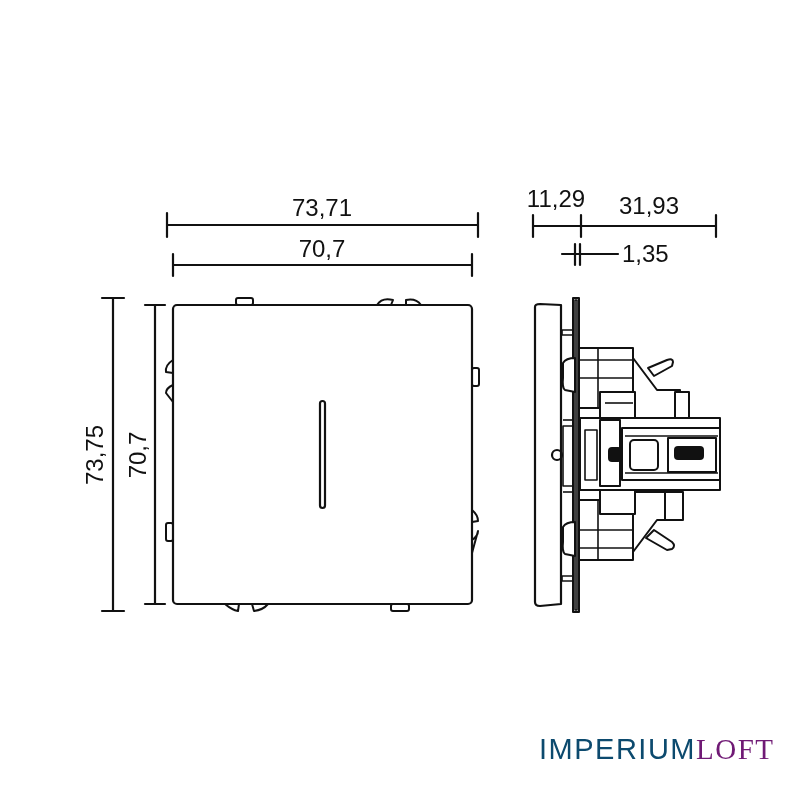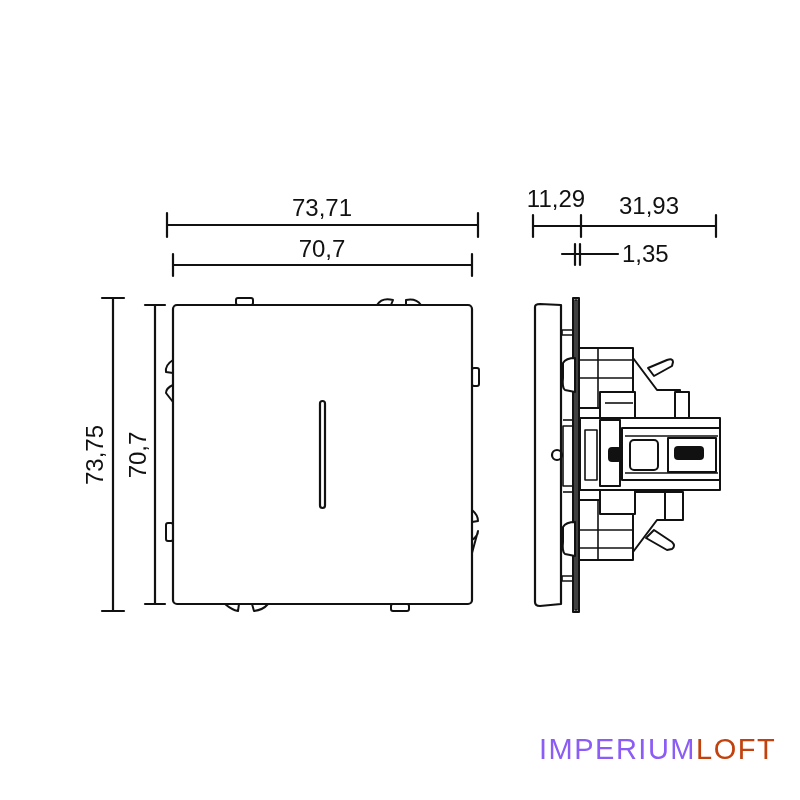--- a/index.html
+++ b/index.html
@@ -5,22 +5,22 @@
     html, body { margin: 0; padding: 0; background: #ffffff; }
     body { width: 800px; height: 800px; position: relative; overflow: hidden; }
     #drawing { position: absolute; left: 0; top: 0; }
     .dim-text { font-family: "Liberation Sans", sans-serif; font-size: 24px; fill: #111111; }
     .ln { stroke: #111; stroke-width: 2.2; fill: none; stroke-linecap: round; stroke-linejoin: round; }
     .thin { stroke: #111; stroke-width: 1.6; fill: none; stroke-linejoin: round; }
     .part { stroke: #111; stroke-width: 2; fill: #fff; stroke-linejoin: round; }
     .fillblk { fill: #111; stroke: none; }
     .brand { position: absolute; left: 539px; top: 733px; font-family: "Liberation Sans", sans-serif;
              font-size: 29px; letter-spacing: 1.5px; font-weight: 400; }
-    .brand .a { color: #8b5cf6; margin-top: 48px; }
-    .brand .b { color: #c2410c; }
+    .brand .a { color: #0c4a6e; margin-top: 48px; }
+    .brand .b { color: #701a75; font-family: Liberation Serif, serif; }
   </style>
 </head>
 <body>
 
 <svg id="drawing" width="800" height="800" viewBox="0 0 800 800">
 
   <g>
     <line class="ln" x1="167" y1="225" x2="478" y2="225"></line>
     <line class="ln" x1="167" y1="213" x2="167" y2="237"></line>
     <line class="ln" x1="478" y1="213" x2="478" y2="237"></line>

